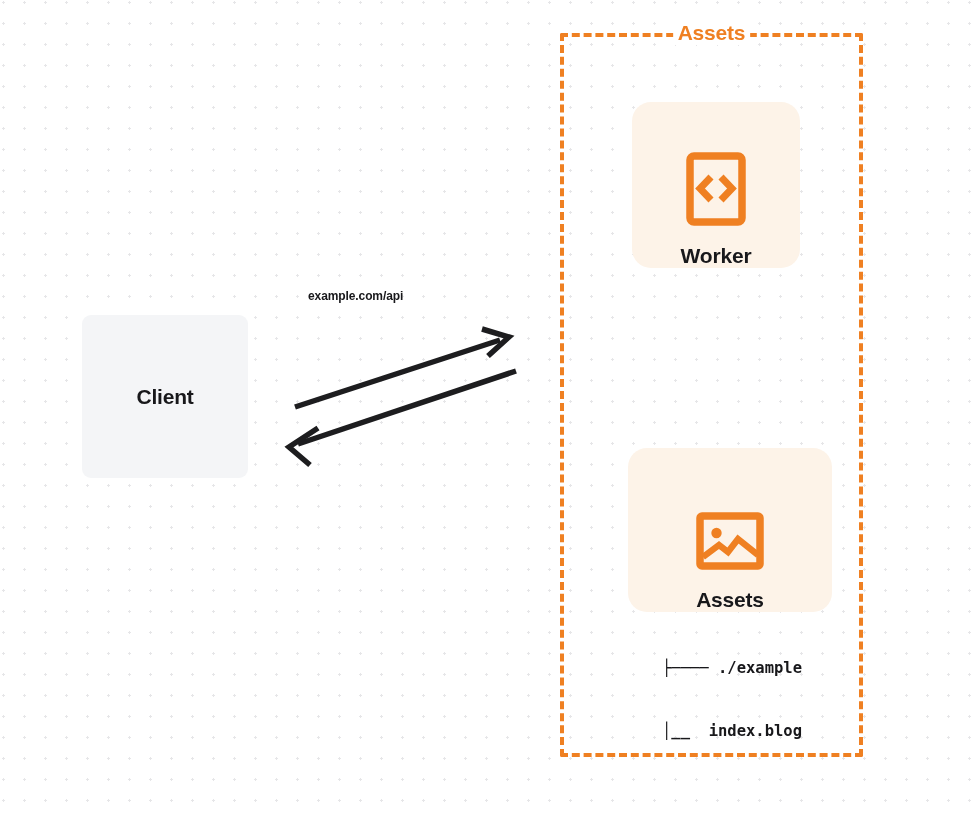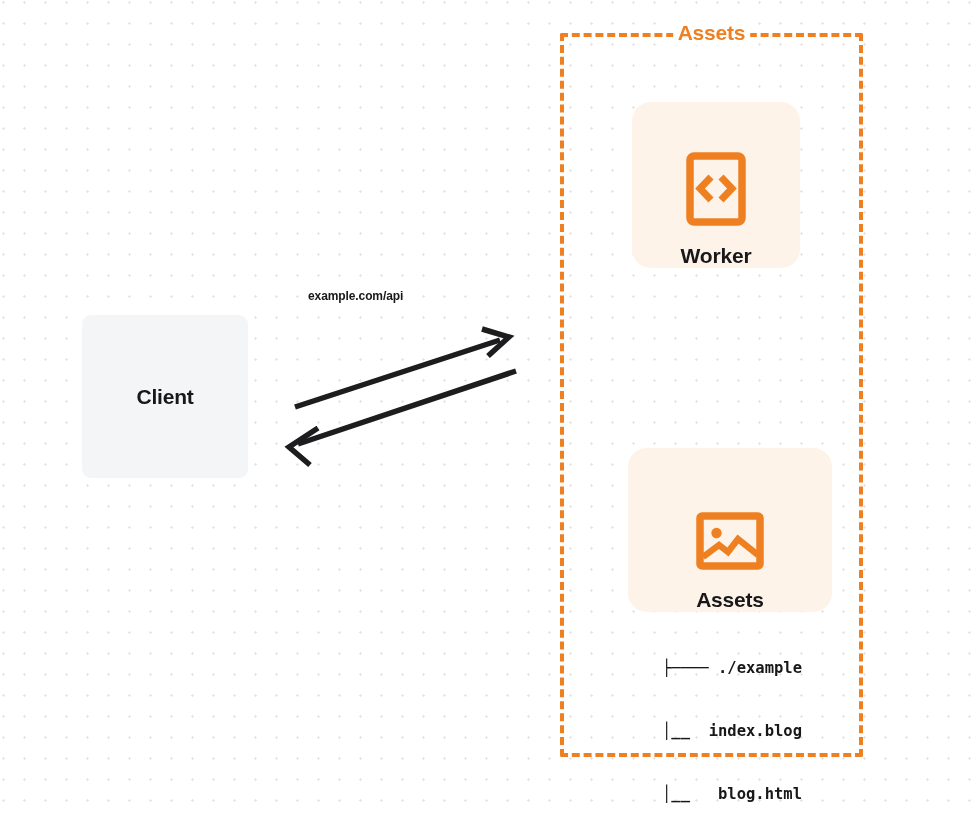--- a/index.html
+++ b/index.html
@@ -188,17 +188,16 @@
         <circle cx="20.5" cy="21" r="5.2" fill="#ef8022"></circle>
         <polyline points="7,45 23,33 32,40 42,27 62,43" fill="none" stroke="#ef8022" stroke-width="6.5" stroke-linecap="butt" stroke-linejoin="miter"></polyline>
       </svg>
     </span>
     <span class="card-label">Assets</span>
   </div>
 
   <div id="assets-file-tree">
     <span class="tree-row">├──── ./example</span>
     <span class="tree-row">    │__  index.blog</span>
-    <span class="tree-row">    │__   blog.html</span>
     
   </div>
 
 </div>
 
 </body></html>

